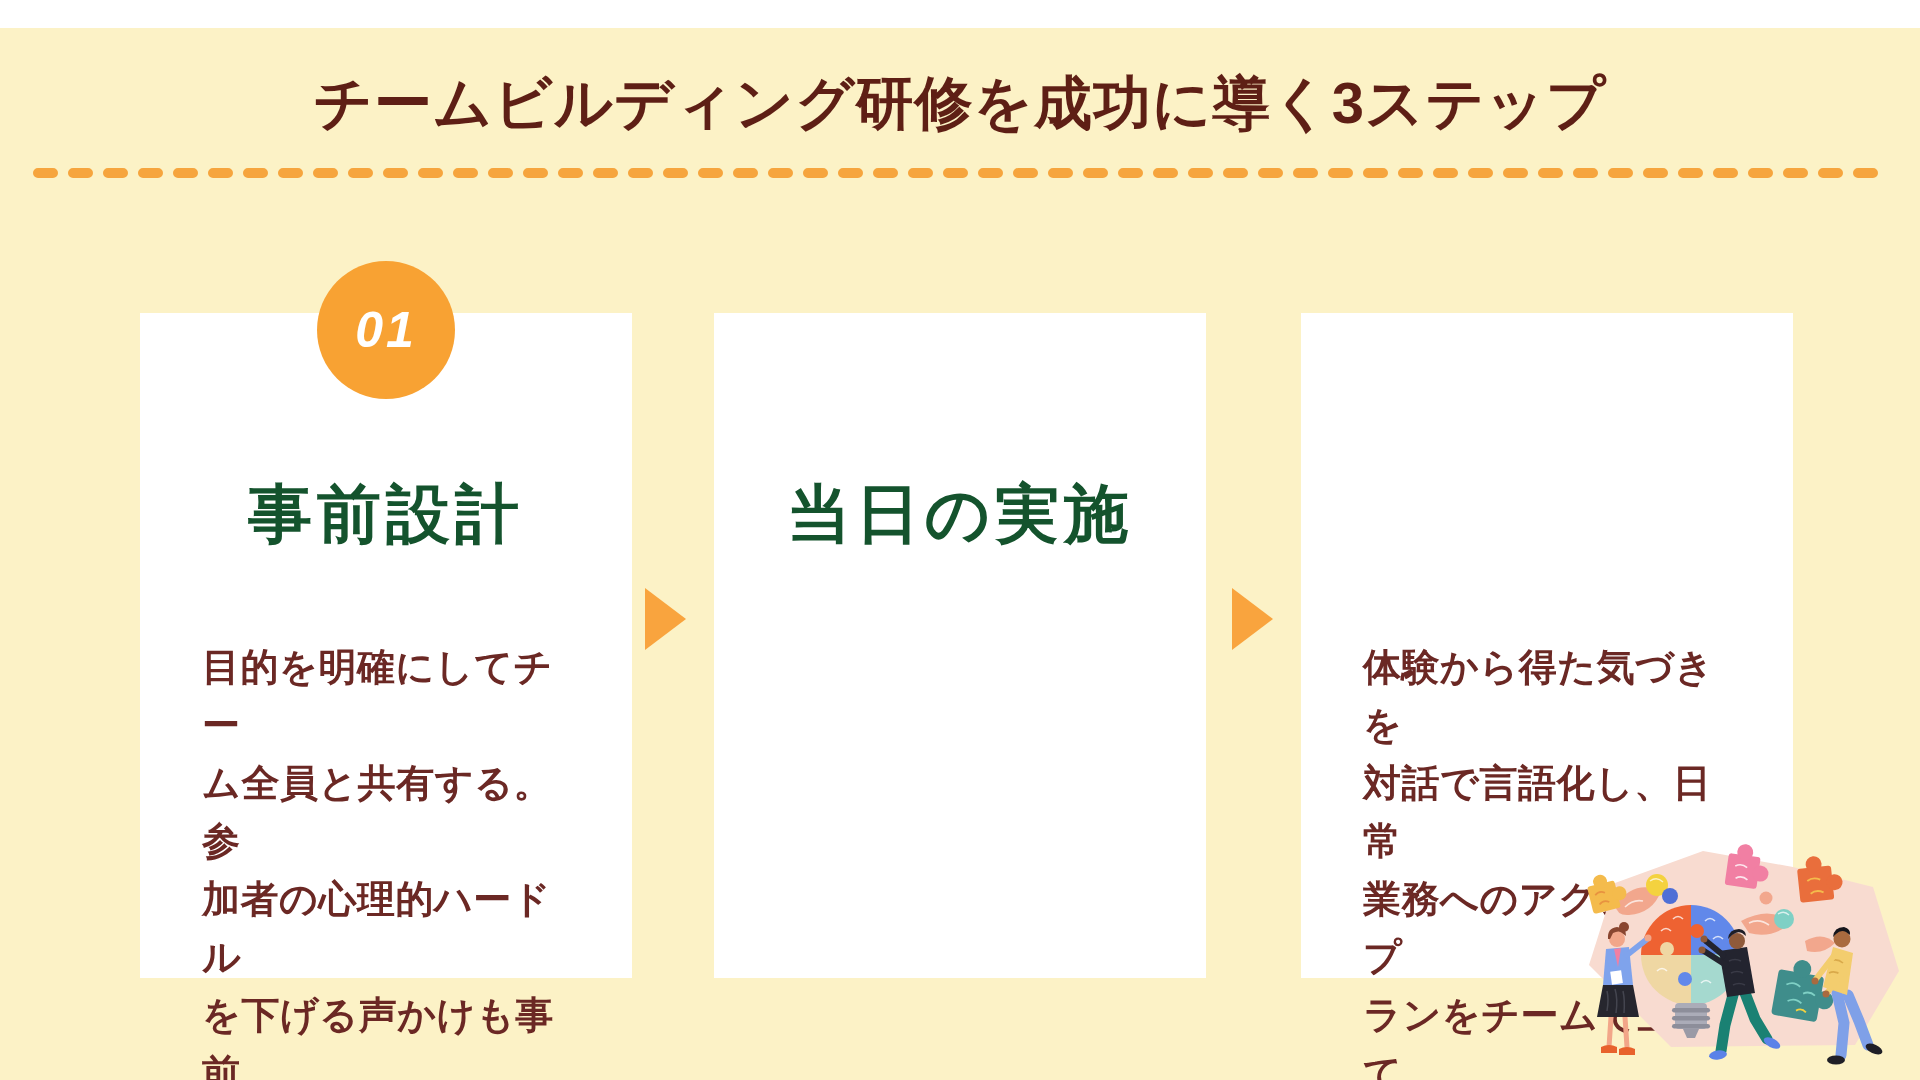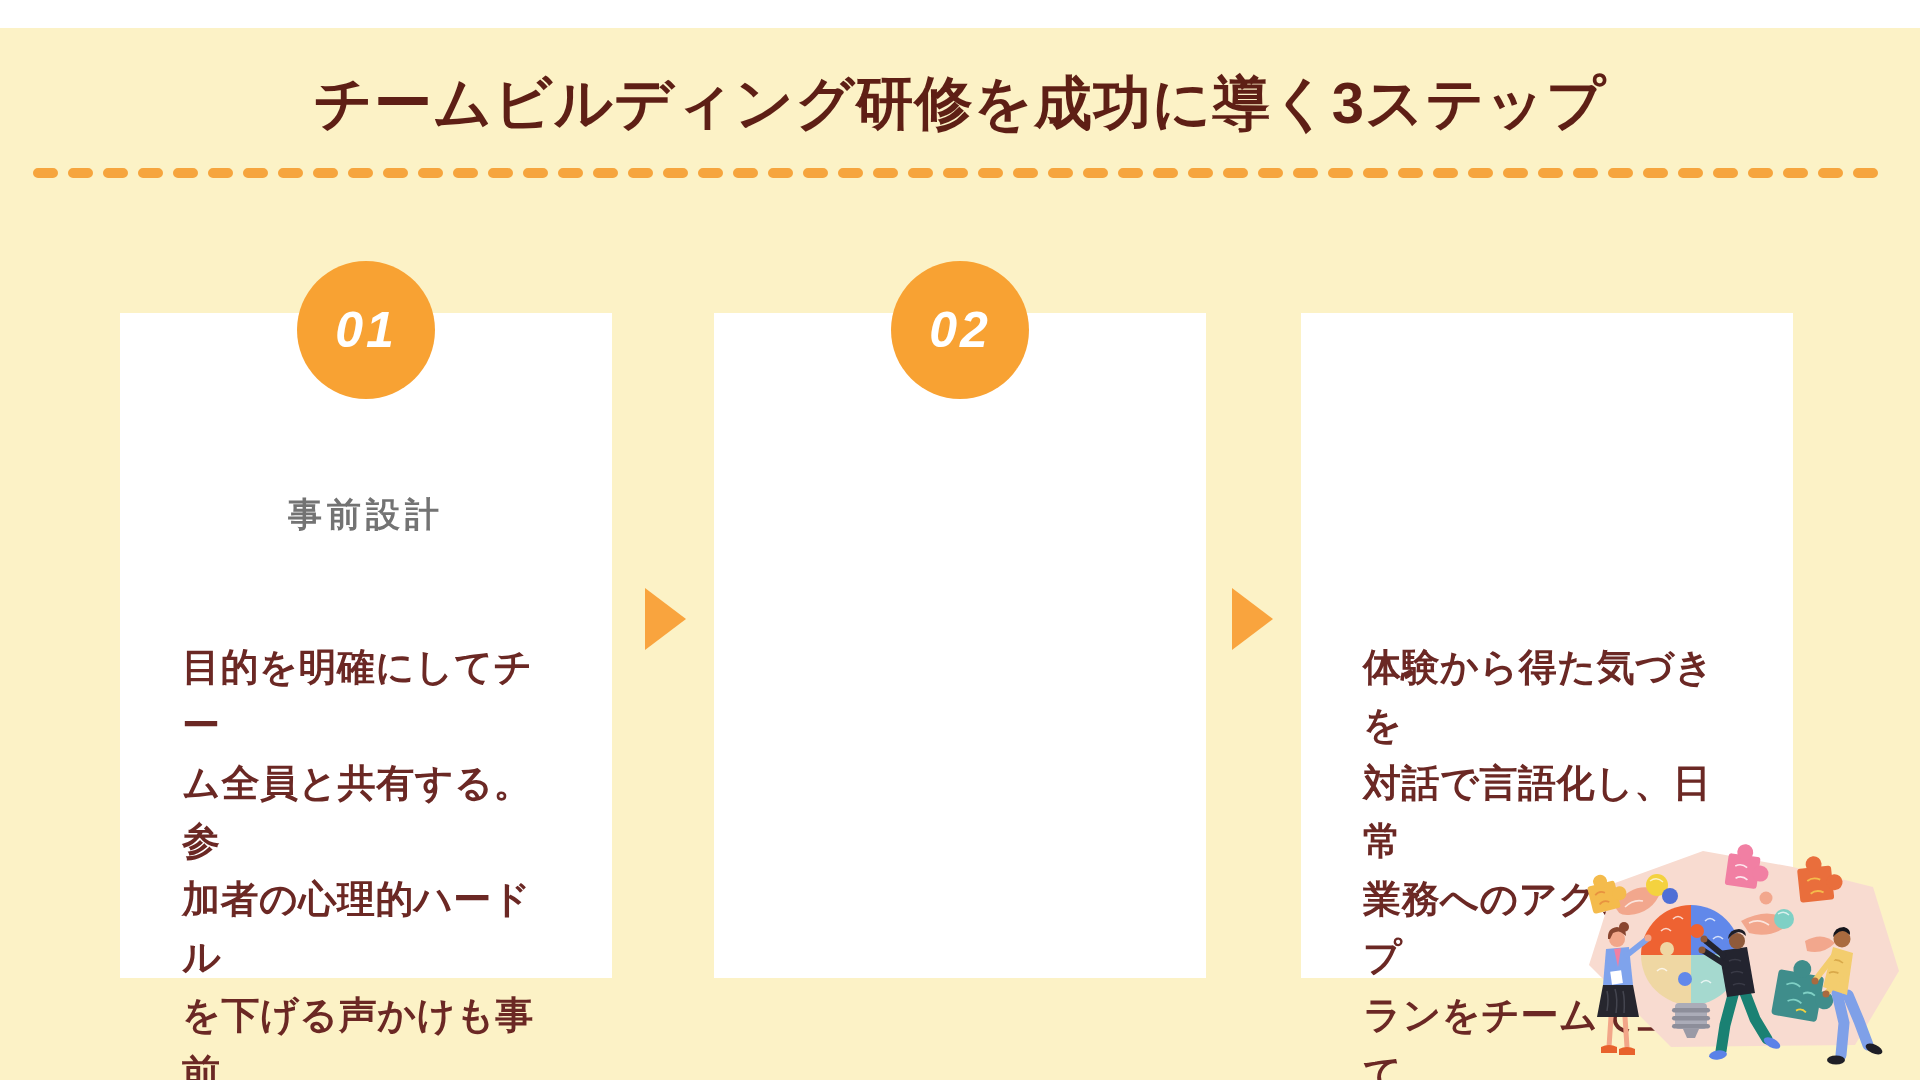--- a/index.html
+++ b/index.html
@@ -11,39 +11,39 @@
     text-align:center;font-size:58px;font-weight:bold;
     color:#5E1F15;letter-spacing:1px;line-height:1.2;margin:0;
   }
 
   .divider{position:absolute;top:139px;left:30px;}
 
   .card{
     position:absolute;top:285px;width:492px;height:665px;
     background:#FFFFFF;
   }
-  .card.c1{left:120px;text-decoration:underline;}
+  .card.c1{left:140px;text-decoration:underline;}
   .card.c2{left:714px;}
   .card.c3{left:1301px;}
 
   .badge{
     position:absolute;top:-52px;left:50%;margin-left:-69px;
     width:138px;height:138px;border-radius:50%;
     background:#F8A233;
     display:flex;align-items:center;justify-content:center;
   }
   .badge span{
     color:#FFFFFF;font-size:50px;font-weight:bold;font-style:italic;
     letter-spacing:3px;
   }
 
   .card h2{
     position:absolute;top:172px;left:0;width:100%;margin:0;
-    text-align:center;font-size:34px;font-weight:bold;
-    color:#737373;letter-spacing:5px;line-height:58px;
+    text-align:center;font-size:64px;font-weight:bold;
+    color:#14532d;letter-spacing:5px;line-height:58px;
   }
 
   .card p{
     position:absolute;top:325px;left:62px;right:44px;margin:0;
     font-size:38px;line-height:58px;font-weight:600;
     color:#6B2824;letter-spacing:.5px;
     white-space:pre-line;text-align:left;
   }
 
   .arrow{
@@ -76,23 +76,21 @@
     <p>目的を明確にしてチー
 ム全員と共有する。参
 加者の心理的ハードル
 を下げる声かけも事前
 に行っておく</p>
   </section>
 
   <div class="arrow a1"></div>
 
   <section class="card c2">
-    <div class="badge">
-      <span>02</span>
-    </div>
+    <h2>当日の実施</h2>
   </section>
 
   <div class="arrow a2"></div>
 
   <section class="card c3">
     <p>体験から得た気づきを
 対話で言語化し、日常
 業務へのアクションプ
 ランをチームで立てて
 終わる</p>

